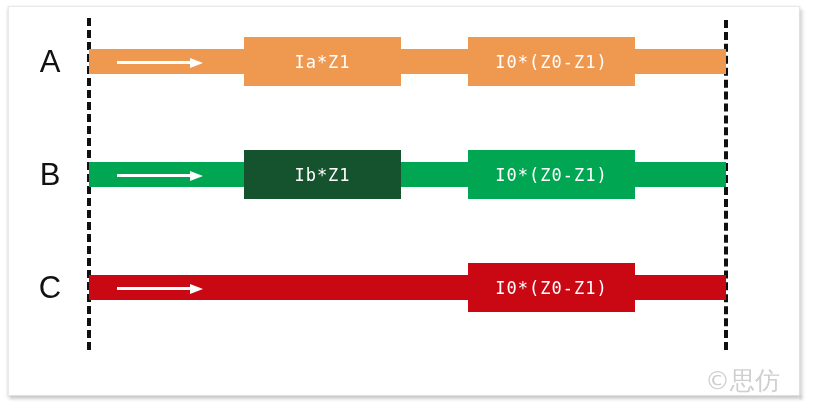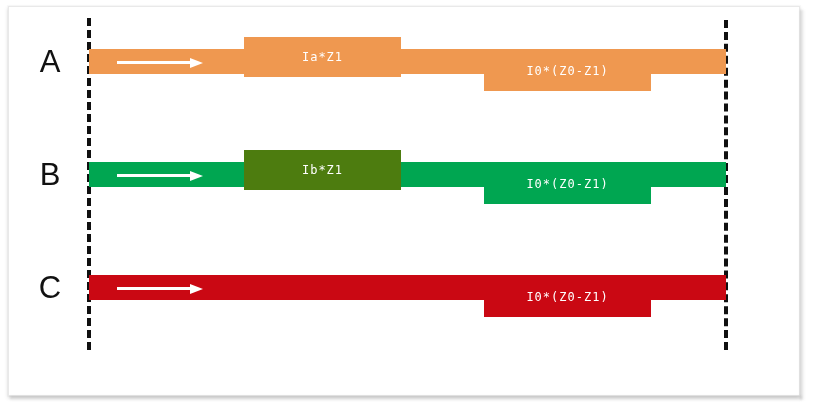--- a/index.html
+++ b/index.html
@@ -107,33 +107,33 @@
     width: 0;
     height: 0;
     border-top: 5px solid transparent;
     border-bottom: 5px solid transparent;
     border-left: 13px solid #ffffff;
   }
   
   .block {
     position: absolute;
     top: 5px;
-    height: 40px;
+    height: 49px;
     display: flex;
     align-items: center;
     justify-content: center;
     color: #ffffff;
     font-family: "DejaVu Sans Mono", "Liberation Mono", monospace;
-    font-size: 12px;
+    font-size: 17px;
     letter-spacing: 1px;
     white-space: nowrap;
     box-sizing: border-box;
   }
   .block.b1 { left: 244px; width: 157px; }
-  .block.b2 { left: 484px; width: 167px; margin-top: 14px; }
+  .block.b2 { left: 468px; width: 167px; }
 
   
   .watermark {
     position: absolute;
     right: 36px;
     bottom: 16px;
     text-align: center;
     color: #cfcfcf;
     font-family: "DejaVu Sans", sans-serif;
     font-size: 25px;
@@ -172,35 +172,36 @@
   <div class="row" id="row-b" style="top:145px">
     <div class="phase-label">B</div>
 
     <div class="conductor" id="cond-b" style="background: rgb(0, 166, 81);"></div>
 
     <div class="arrow">
       <div class="shaft"></div>
       <div class="head"></div>
     </div>
 
-    <div class="block b1" id="blk-b1" style="background: #4d7c0f;">Ib*Z1</div>
+    <div class="block b1" id="blk-b1" style="background: #14532d;">Ib*Z1</div>
 
     <div class="block b2" id="blk-b2" style="background: rgb(0, 166, 81);">I0*(Z0-Z1)</div>
   </div>
 
   <div class="row" id="row-c" style="top:258px">
     <div class="phase-label">C</div>
 
     <div class="conductor" id="cond-c" style="background: rgb(202, 8, 19);"></div>
 
     <div class="arrow">
       <div class="shaft"></div>
       <div class="head"></div>
     </div>
 
 
     <div class="block b2" id="blk-c2" style="background: rgb(202, 8, 19);">I0*(Z0-Z1)</div>
   </div>
 
   <div class="watermark" style="color: rgb(207, 207, 207);">
+    <div>©思仿</div>
   </div>
 
 </div>
 
 </body></html>

